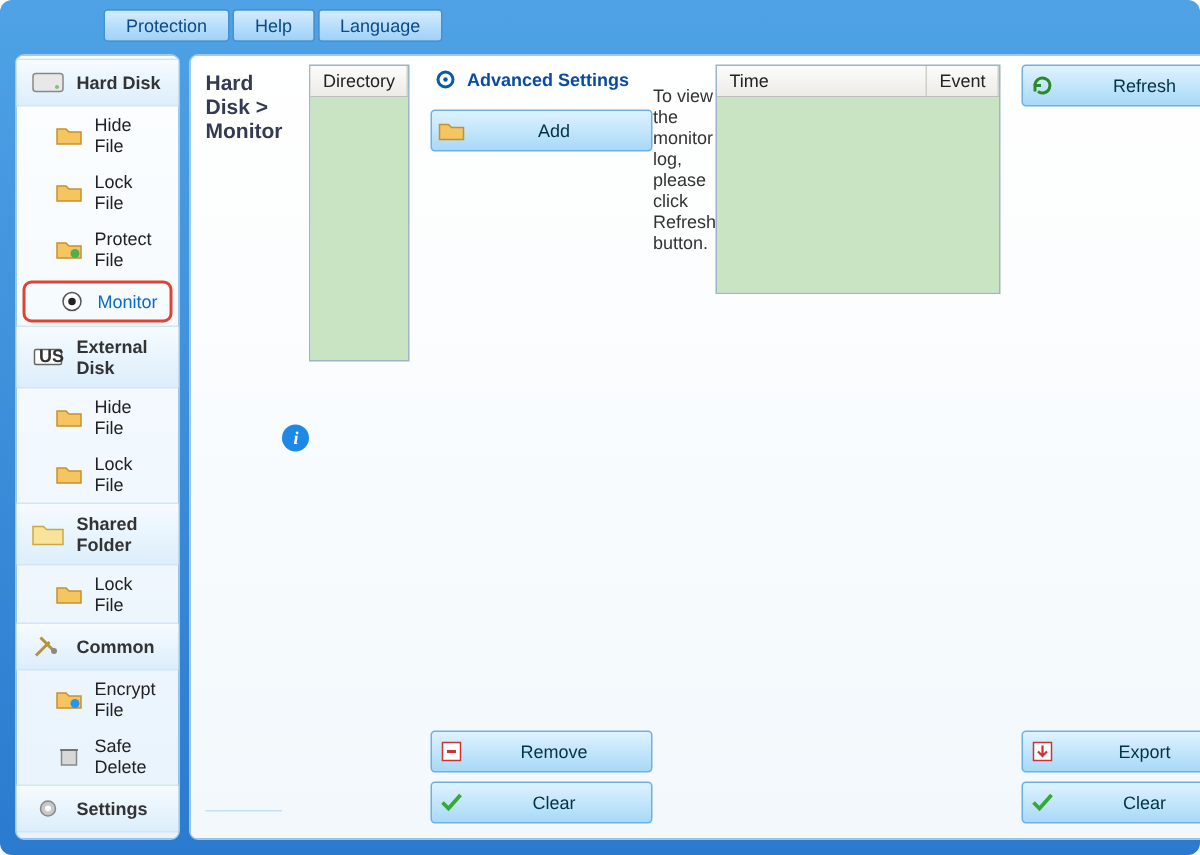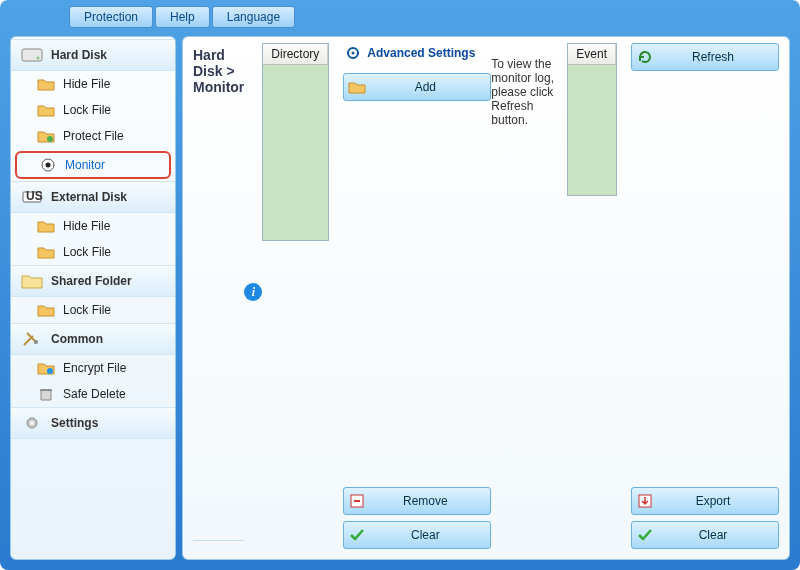--- a/index.html
+++ b/index.html
@@ -8,21 +8,21 @@
     .titlebar { height: 30px; display: flex; align-items: center; padding: 0 6px; color: #fff; }
     .titlebar .logo { width: 50px; height: 48px; background: linear-gradient(#f7e9b5,#e5c760); border-radius: 4px; margin-right: 8px; margin-top: 20px; display:flex; align-items:center; justify-content:center; z-index:10; }
     .titlebar .title { font-weight: bold; font-size: 14px; flex: 1; }
     .titlebar .report { font-weight: bold; font-size: 13px; margin-right: 10px; cursor:pointer; }
     .titlebar .btn-min, .titlebar .btn-close { width: 20px; height: 20px; border-radius: 50%; margin-left: 4px; display:flex; align-items:center; justify-content:center; cursor:pointer; font-weight:bold; color:#fff; }
     .titlebar .btn-min { background: linear-gradient(#7fc6ff,#2a7acf); border:1px solid #1a5a9f; }
     .titlebar .btn-close { background: linear-gradient(#f55,#c00); border:1px solid #900; }
     .menubar { height: 26px; display:flex; align-items:center; padding-left: 65px; gap: 2px; }
     .menubar .mitem { background: linear-gradient(#d4ecff,#9ed1f7); border: 1px solid #4a8fd0; border-radius: 3px; padding: 3px 14px; color:#0a4a88; cursor:pointer;text-align:right; }
     .body { flex:1; display:flex; gap:6px; padding:6px; }
-    .sidebar { width: 166px; background: linear-gradient(#fcfeff,#e8f3fc); border:1px solid #9dc9ec; border-radius: 6px; display:flex; flex-direction:column; padding: 2px 0; }
+    .sidebar { width: 180px; background: linear-gradient(#fcfeff,#e8f3fc); border:1px solid #9dc9ec; border-radius: 6px; display:flex; flex-direction:column; padding: 2px 0; }
     .sb-header { display:flex; align-items:center; padding: 6px 10px; font-weight:bold; font-size:13px; color:#333; background: linear-gradient(#f6fbff,#dceefb); border-top:1px solid #d0e6f7; border-bottom:1px solid #d0e6f7; }
     .sb-header .hicon { width:22px; height:18px; margin-right:8px; }
     .sb-item { display:flex; align-items:center; padding: 5px 10px 5px 26px; color:#222; cursor:pointer; }
     .sb-item .iicon { width:18px; height:16px; margin-right:8px; }
     .sb-item.active { color:#0a68d0; }
     .sb-item.highlighted { border: 2px solid #d43; border-radius: 6px; margin: 2px 4px; padding: 4px 8px 4px 22px; }
     .main { flex:1; display:flex; flex-direction:row; border:1px solid #9dc9ec; border-radius:6px; background: linear-gradient(#ffffff,#f2f8fc); padding: 6px 10px 10px 10px; }
     .breadcrumb { font-weight:bold; font-size:14px; color:#343a55; padding: 4px 0 10px 0; border-bottom: 1px solid #c8def1; margin-bottom:8px; }
     .hint { display:flex; align-items:center; gap:8px; color:#1c508a; margin-bottom:8px; }
     .hint .info-icon { width:18px; height:18px; border-radius:50%; background:#1e88e5; color:#fff; display:flex; align-items:center; justify-content:center; font-weight:bold; font-style:italic; font-family: Georgia, serif; }
@@ -210,20 +210,21 @@
           </div>
         </div>
       </div>
 
       <div class="lognote">To view the monitor log, please click Refresh button.</div>
 
       <div class="content-row">
         <div class="panel-col">
           <div class="table log">
             <div class="thead">
+              <div class="th short">Time</div>
               <div class="th">Event</div>
             </div>
             <div class="tbody"></div>
           </div>
         </div>
         <div class="btn-col">
           <div class="btn">
             <span class="bicon">
                 <svg width="16" height="16">
                   <path d="M3 8a5 5 0 1 1 2 4" fill="none" stroke="#2a8a2a" stroke-width="2"></path>

